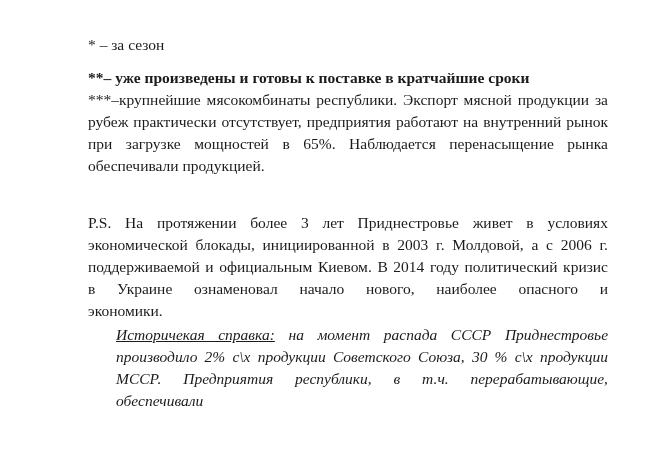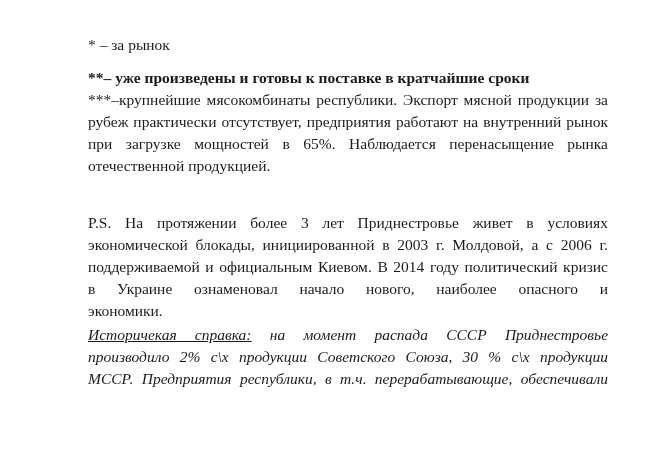--- a/index.html
+++ b/index.html
@@ -25,41 +25,41 @@
   }
   .para { margin: 0; }
   .line { text-align: left; }
   .line.j {
     text-align: justify;
     text-align-last: justify;
   }
   .fn2   { margin-top: 11px; font-weight: bold; }
   .fn3   { }
   .ps    { margin-top: 35px; }
-  .hist  { margin-top: 2px; font-style: italic; }
+  .hist  { margin-top: 2px; font-style: italic; margin-left: 28px; }
   .u     { text-decoration: underline; }
 </style>
 </head>
 <body>
 
 <div class="doc">
 
   <div class="para fn1">
-    <div class="line">* – за рынок</div>
+    <div class="line">* – за сезон</div>
   </div>
 
   <div class="para fn2">
     <div class="line">**– уже произведены и готовы к поставке в кратчайшие сроки</div>
   </div>
 
   <div class="para fn3">
     <div class="line j">***–крупнейшие мясокомбинаты республики. Экспорт мясной продукции за</div>
     <div class="line j">рубеж практически отсутствует, предприятия работают на внутренний рынок</div>
     <div class="line j">при загрузке мощностей в 65%. Наблюдается перенасыщение рынка</div>
-    <div class="line">отечественной продукцией.</div>
+    <div class="line">обеспечивали продукцией.</div>
   </div>
 
   <div class="para ps">
     <div class="line j">P.S. На протяжении более 3 лет Приднестровье живет в условиях</div>
     <div class="line j">экономической блокады, инициированной в 2003 г. Молдовой, а с 2006 г.</div>
     <div class="line j">поддерживаемой и официальным Киевом. В 2014 году политический кризис</div>
     <div class="line j">в Украине ознаменовал начало нового, наиболее опасного и</div>
     <div class="line">экономики.</div>
   </div>
 

